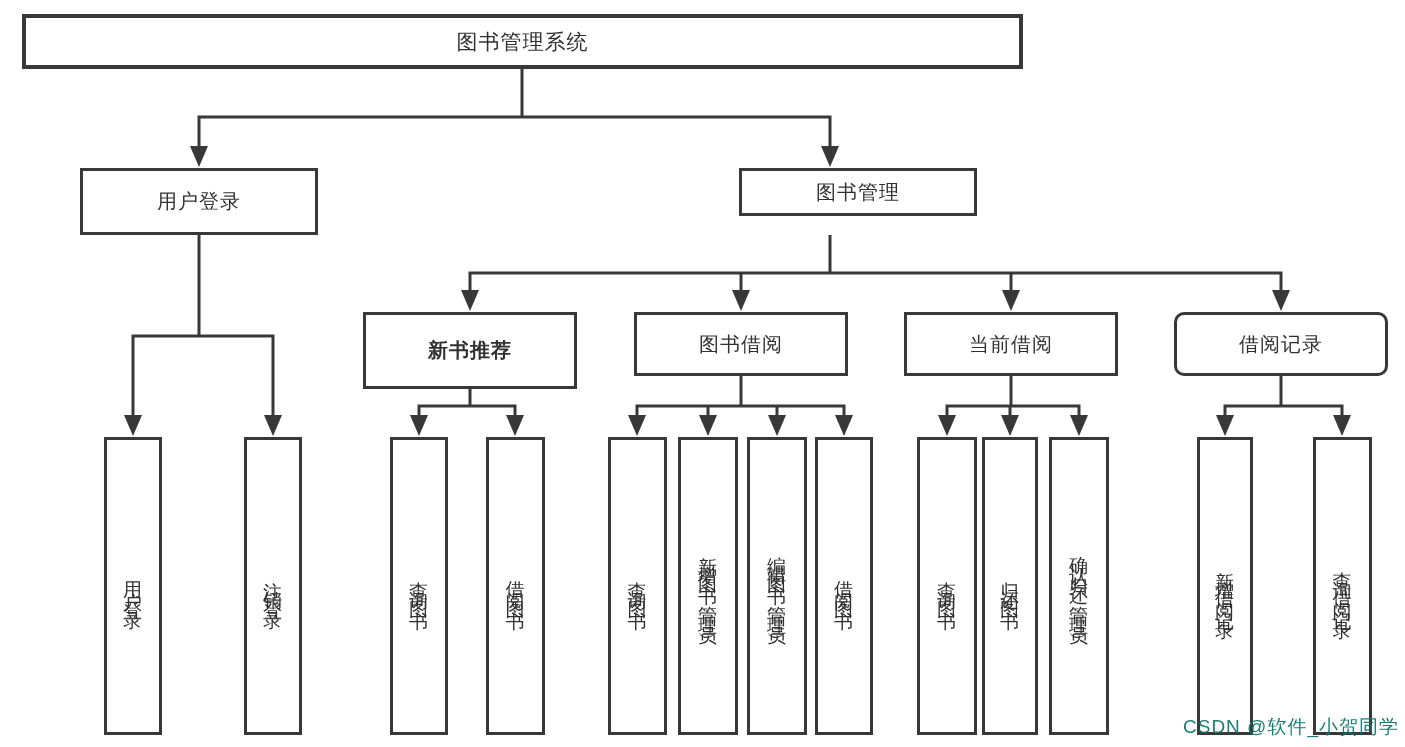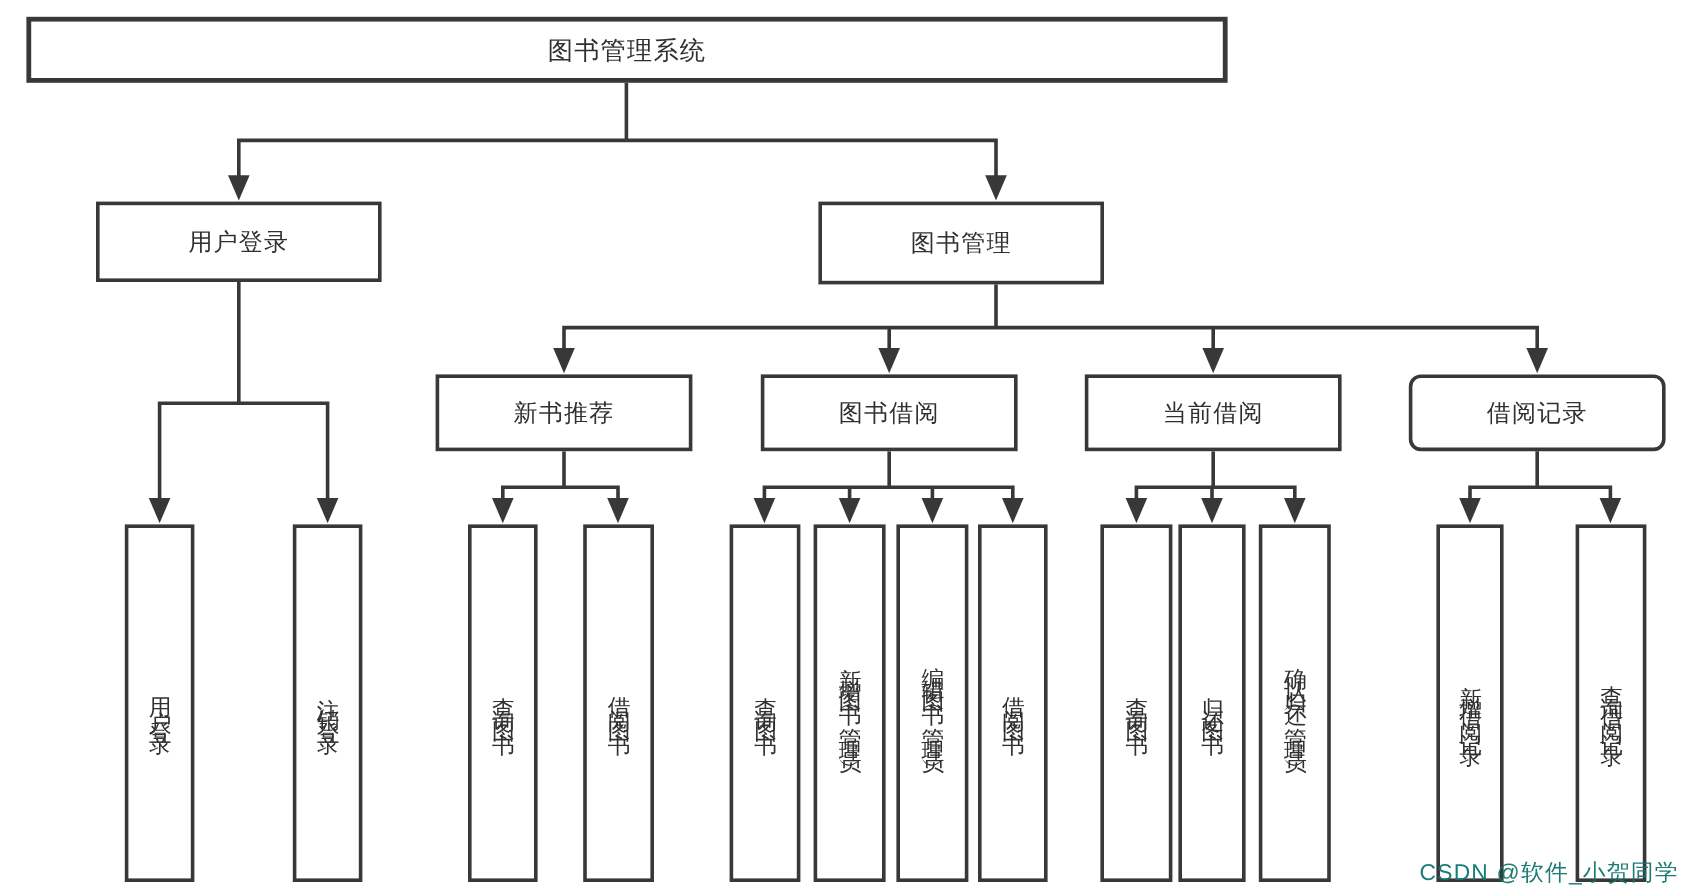--- a/index.html
+++ b/index.html
@@ -95,23 +95,23 @@
       <polygon points="1001,415 1019,415 1010,436"></polygon>
       <polygon points="1070,415 1088,415 1079,436"></polygon>
       <polygon points="1216,415 1234,415 1225,436"></polygon>
       <polygon points="1333,415 1351,415 1342,436"></polygon>
     </g>
   </svg>
 
   <div class="node root hbox" style="left:22px; top:14px; width:1001px; height:55px;">图书管理系统</div>
 
   <div class="node hbox" style="left:80px; top:168px; width:238px; height:67px;">用户登录</div>
-  <div class="node hbox" style="left:682px; top:168px; width:238px; height:69px;">图书管理</div>
+  <div class="node hbox" style="left:739px; top:168px; width:238px; height:48px;">图书管理</div>
 
-  <div class="node hbox" style="left:363px; top:312px; width:214px; height:64px;">新书推荐</div>
+  <div class="node hbox" style="left:363px; top:312px; width:214px; height:77px;font-weight:bold;">新书推荐</div>
   <div class="node hbox" style="left:634px; top:312px; width:214px; height:64px;text-align:center;">图书借阅</div>
   <div class="node hbox" style="left:904px; top:312px; width:214px; height:64px;">当前借阅</div>
   <div class="node hbox" style="left:1174px; top:312px; width:214px; height:64px;border-radius:10px;">借阅记录</div>
 
   <div class="node vbox" style="left:104px; top:437px; width:58px; height:298px;">用户登录</div>
   <div class="node vbox" style="left:244px; top:437px; width:58px; height:298px;">注销登录</div>
 
   <div class="node vbox" style="left:390px; top:437px; width:58px; height:298px;">查询图书</div>
   <div class="node vbox" style="left:486px; top:437px; width:59px; height:298px;">借阅图书</div>
 

